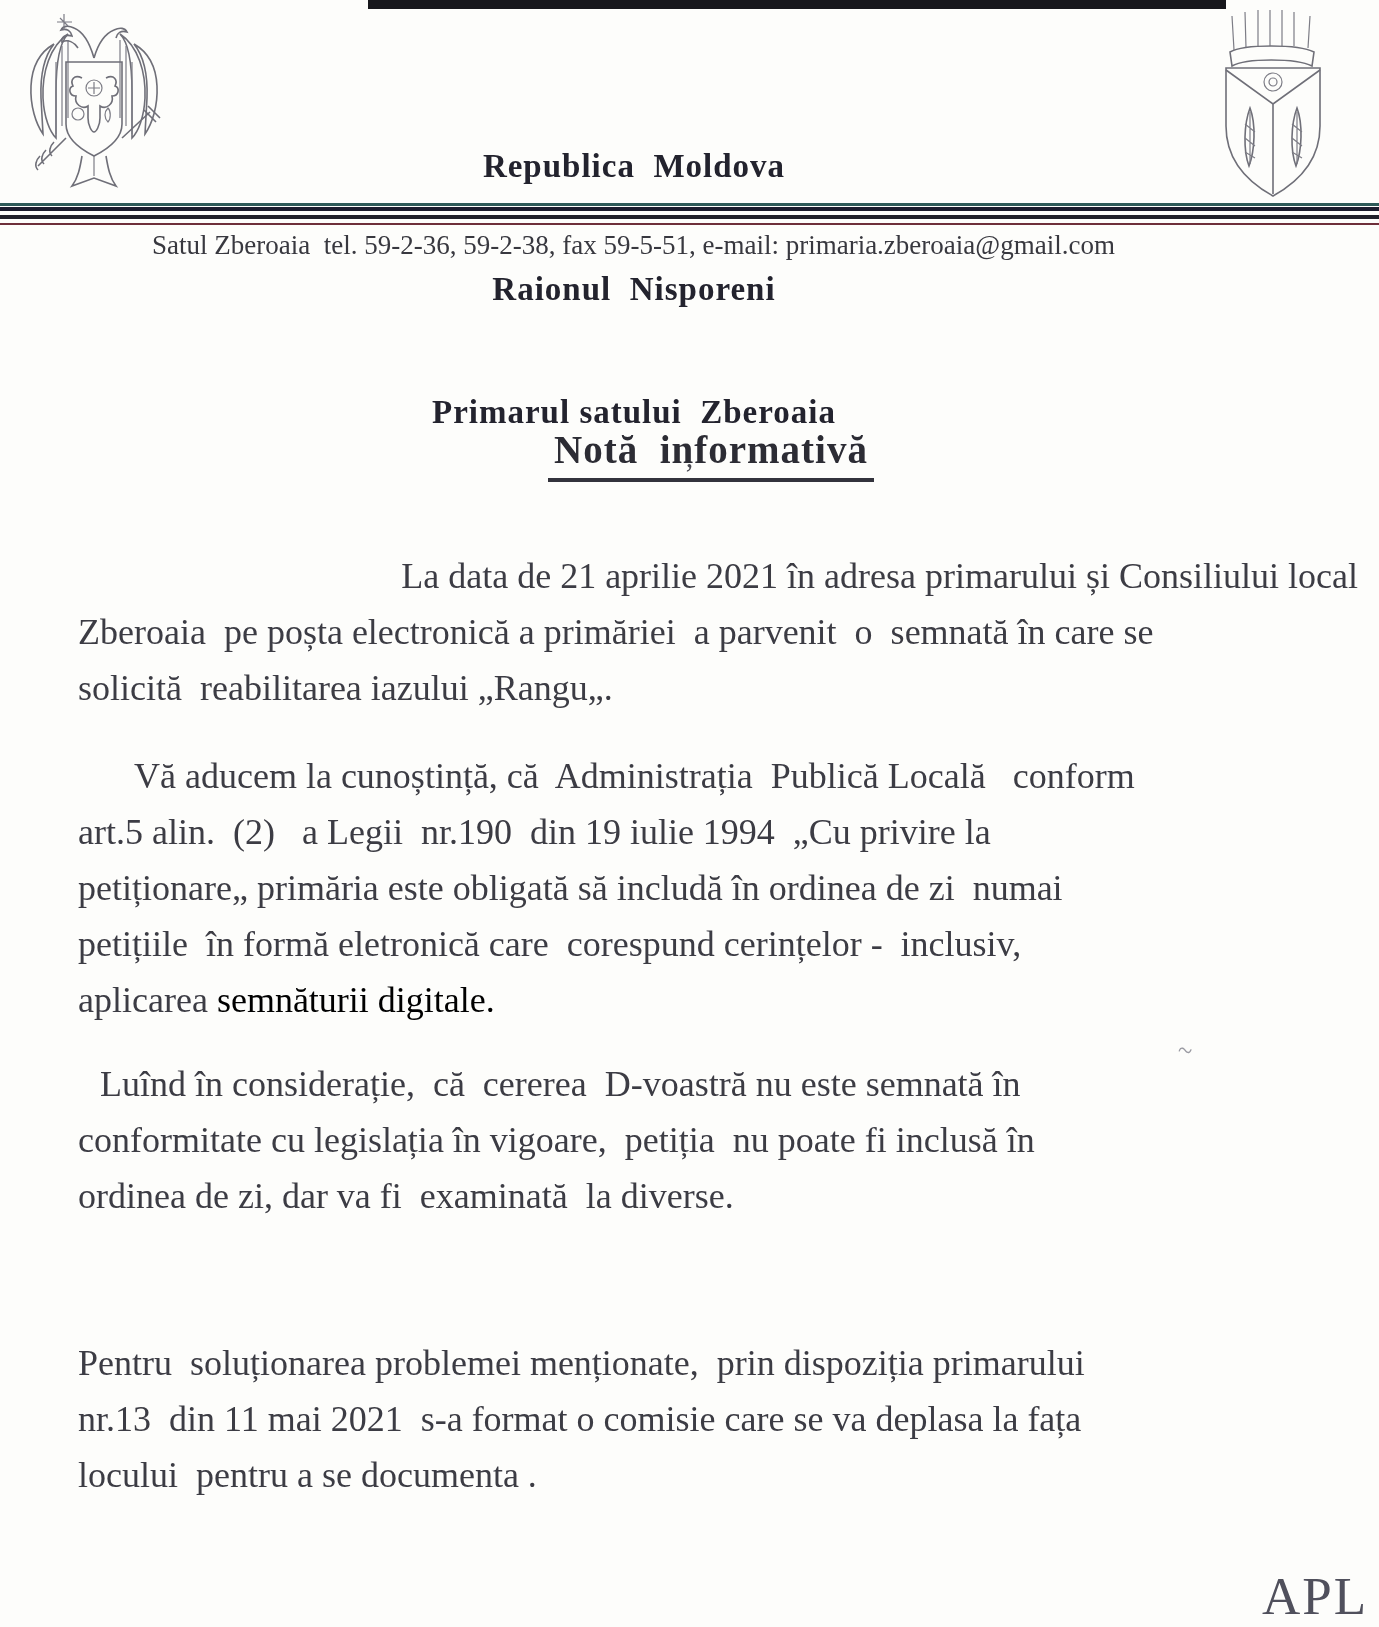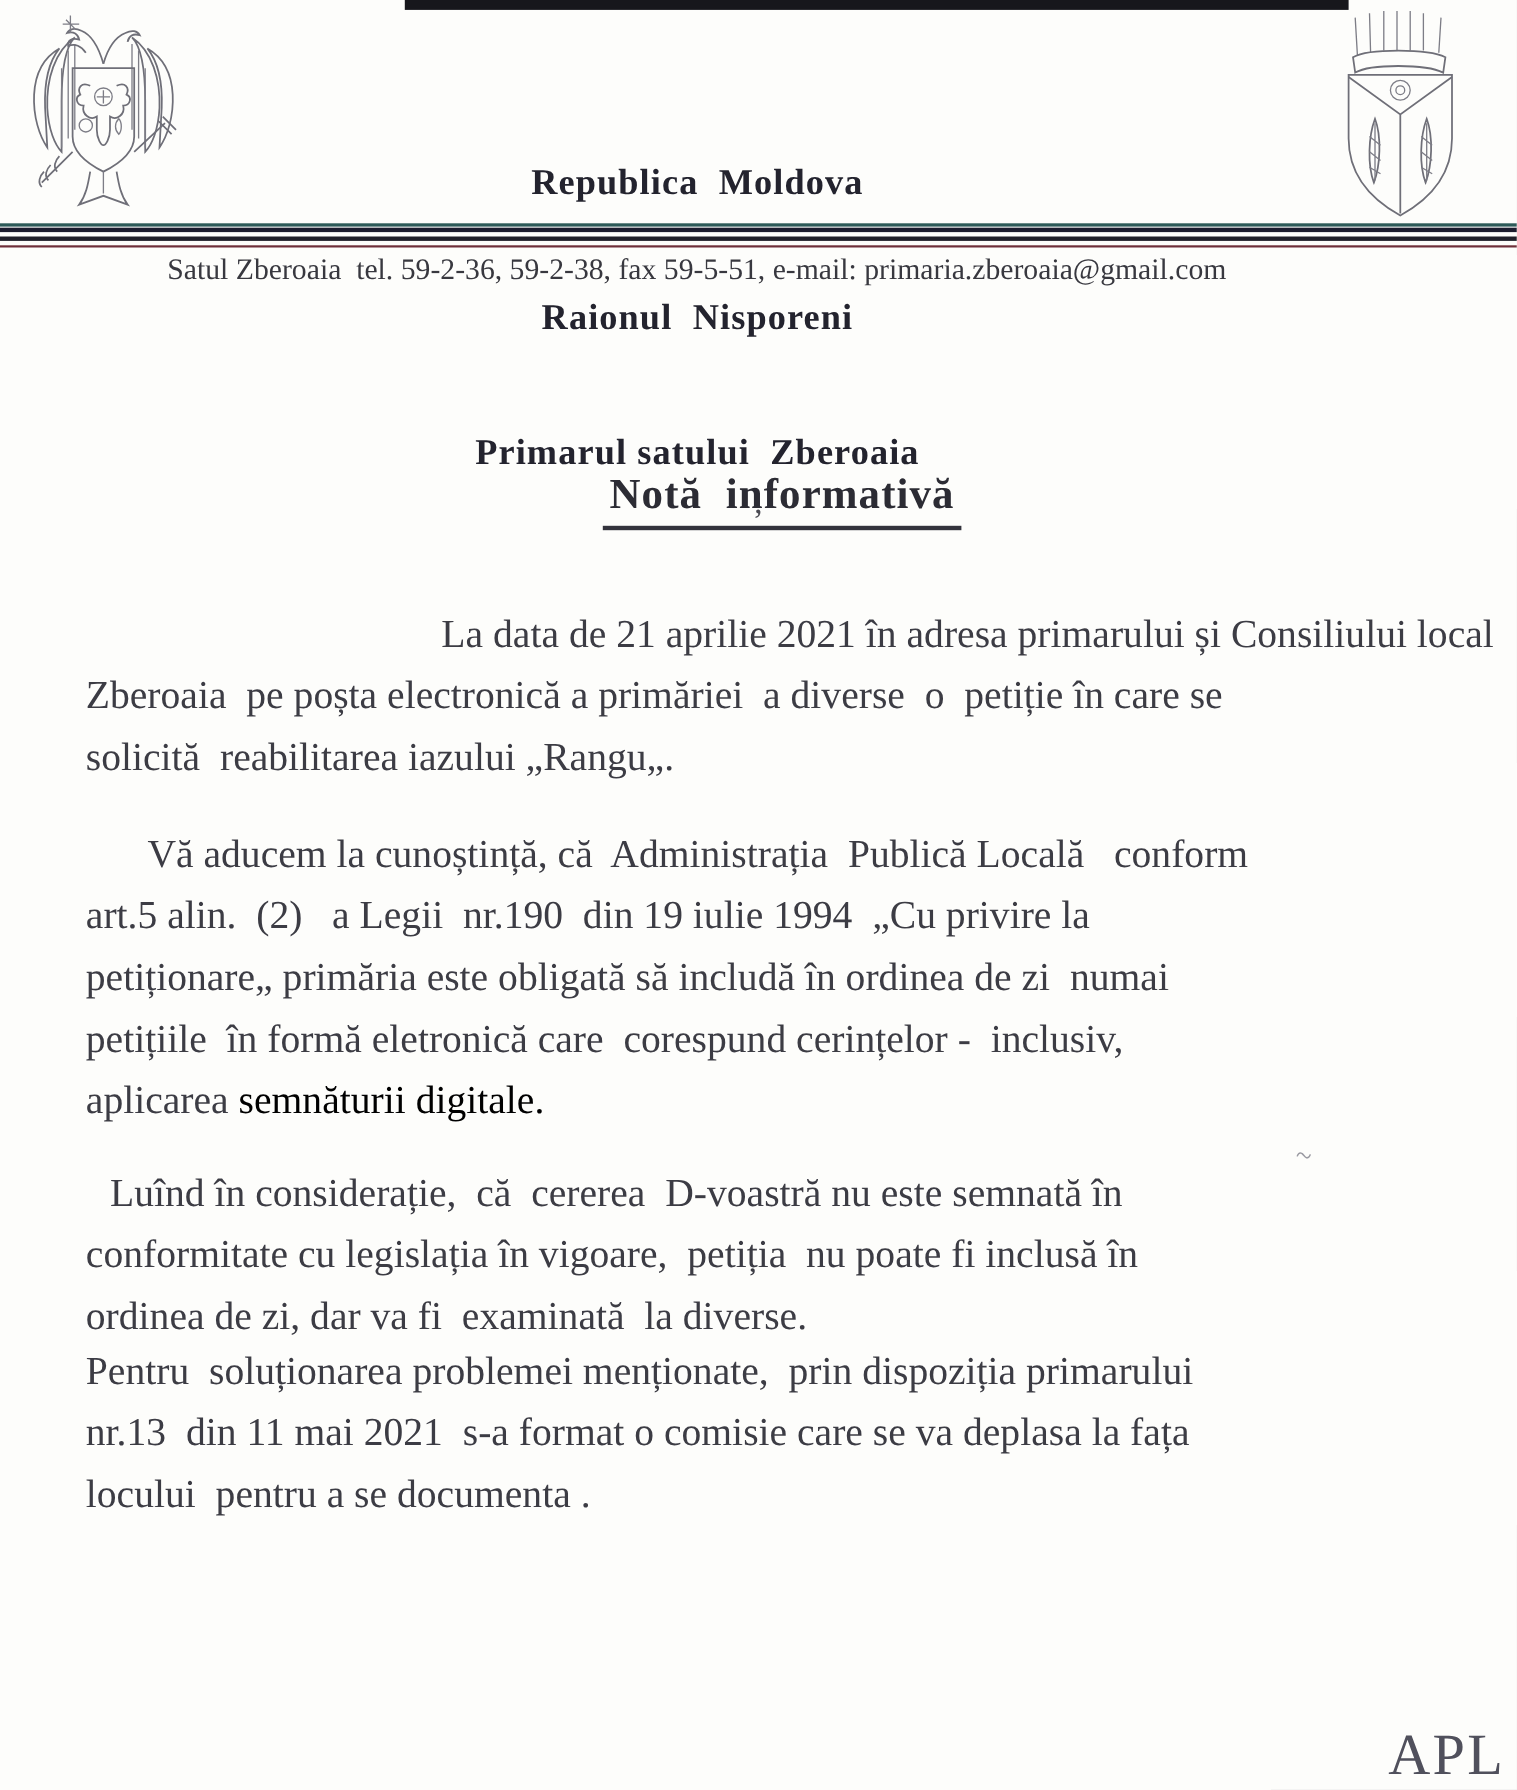--- a/index.html
+++ b/index.html
@@ -56,21 +56,21 @@
     position: absolute; left: 78px; width: 1280px;
     font-size: 36px; line-height: 56px; color: #3c3c44;
   }
   .para .line { white-space: pre; }
   .ind-40 { padding-left: 42px; text-align: right; }
   .ind-55 { padding-left: 56px; }
   .ind-22 { padding-left: 22px; }
   .p1 { top: 548px; }
   .p2 { top: 748px; }
   .p3 { top: 1056px; }
-  .p4 { top: 1218px; }
+  .p4 { top: 1335px; }
   .bold { font-weight: normal; color: #000000; }
   .artifact-mark {
     position: absolute; top: 1036px; left: 1178px;
     font-size: 26px; color: #9a9aa2; transform: rotate(12deg);
   }
   .footer-apl {
     position: absolute; top: 1566px; left: 1262px;
     font-size: 53px; color: #50505c; letter-spacing: 2px; white-space: pre;
   }
   svg .ln { fill: none; stroke: #6f6f78; stroke-width: 1.6; }
@@ -149,21 +149,21 @@
 
   <div class="contact-line">Satul Zberoaia  tel. 59-2-36, 59-2-38, fax 59-5-51, e-mail: primaria.zberoaia@gmail.com</div>
 
   <div class="doc-title">
     <span class="u">Notă  informativă</span>
   </div>
   <div class="title-mark">,</div>
 
   <div class="para p1">
     <div class="line ind-40">La data de 21 aprilie 2021 în adresa primarului și Consiliului local</div>
-    <div class="line">Zberoaia  pe poșta electronică a primăriei  a diverse  o  petiție în care se</div>
+    <div class="line">Zberoaia  pe poșta electronică a primăriei  a parvenit  o  semnată în care se</div>
     <div class="line">solicită  reabilitarea iazului „Rangu„.</div>
   </div>
 
   <div class="para p2">
     <div class="line ind-55">Vă aducem la cunoștință, că  Administrația  Publică Locală   conform</div>
     <div class="line">art.5 alin.  (2)   a Legii  nr.190  din 19 iulie 1994  „Cu privire la</div>
     <div class="line">petiționare„ primăria este obligată să includă în ordinea de zi  numai</div>
     <div class="line">petițiile  în formă eletronică care  corespund cerințelor -  inclusiv,</div>
     <div class="line"><span>aplicarea </span><span class="bold">semnăturii digitale.</span></div>
   </div>

